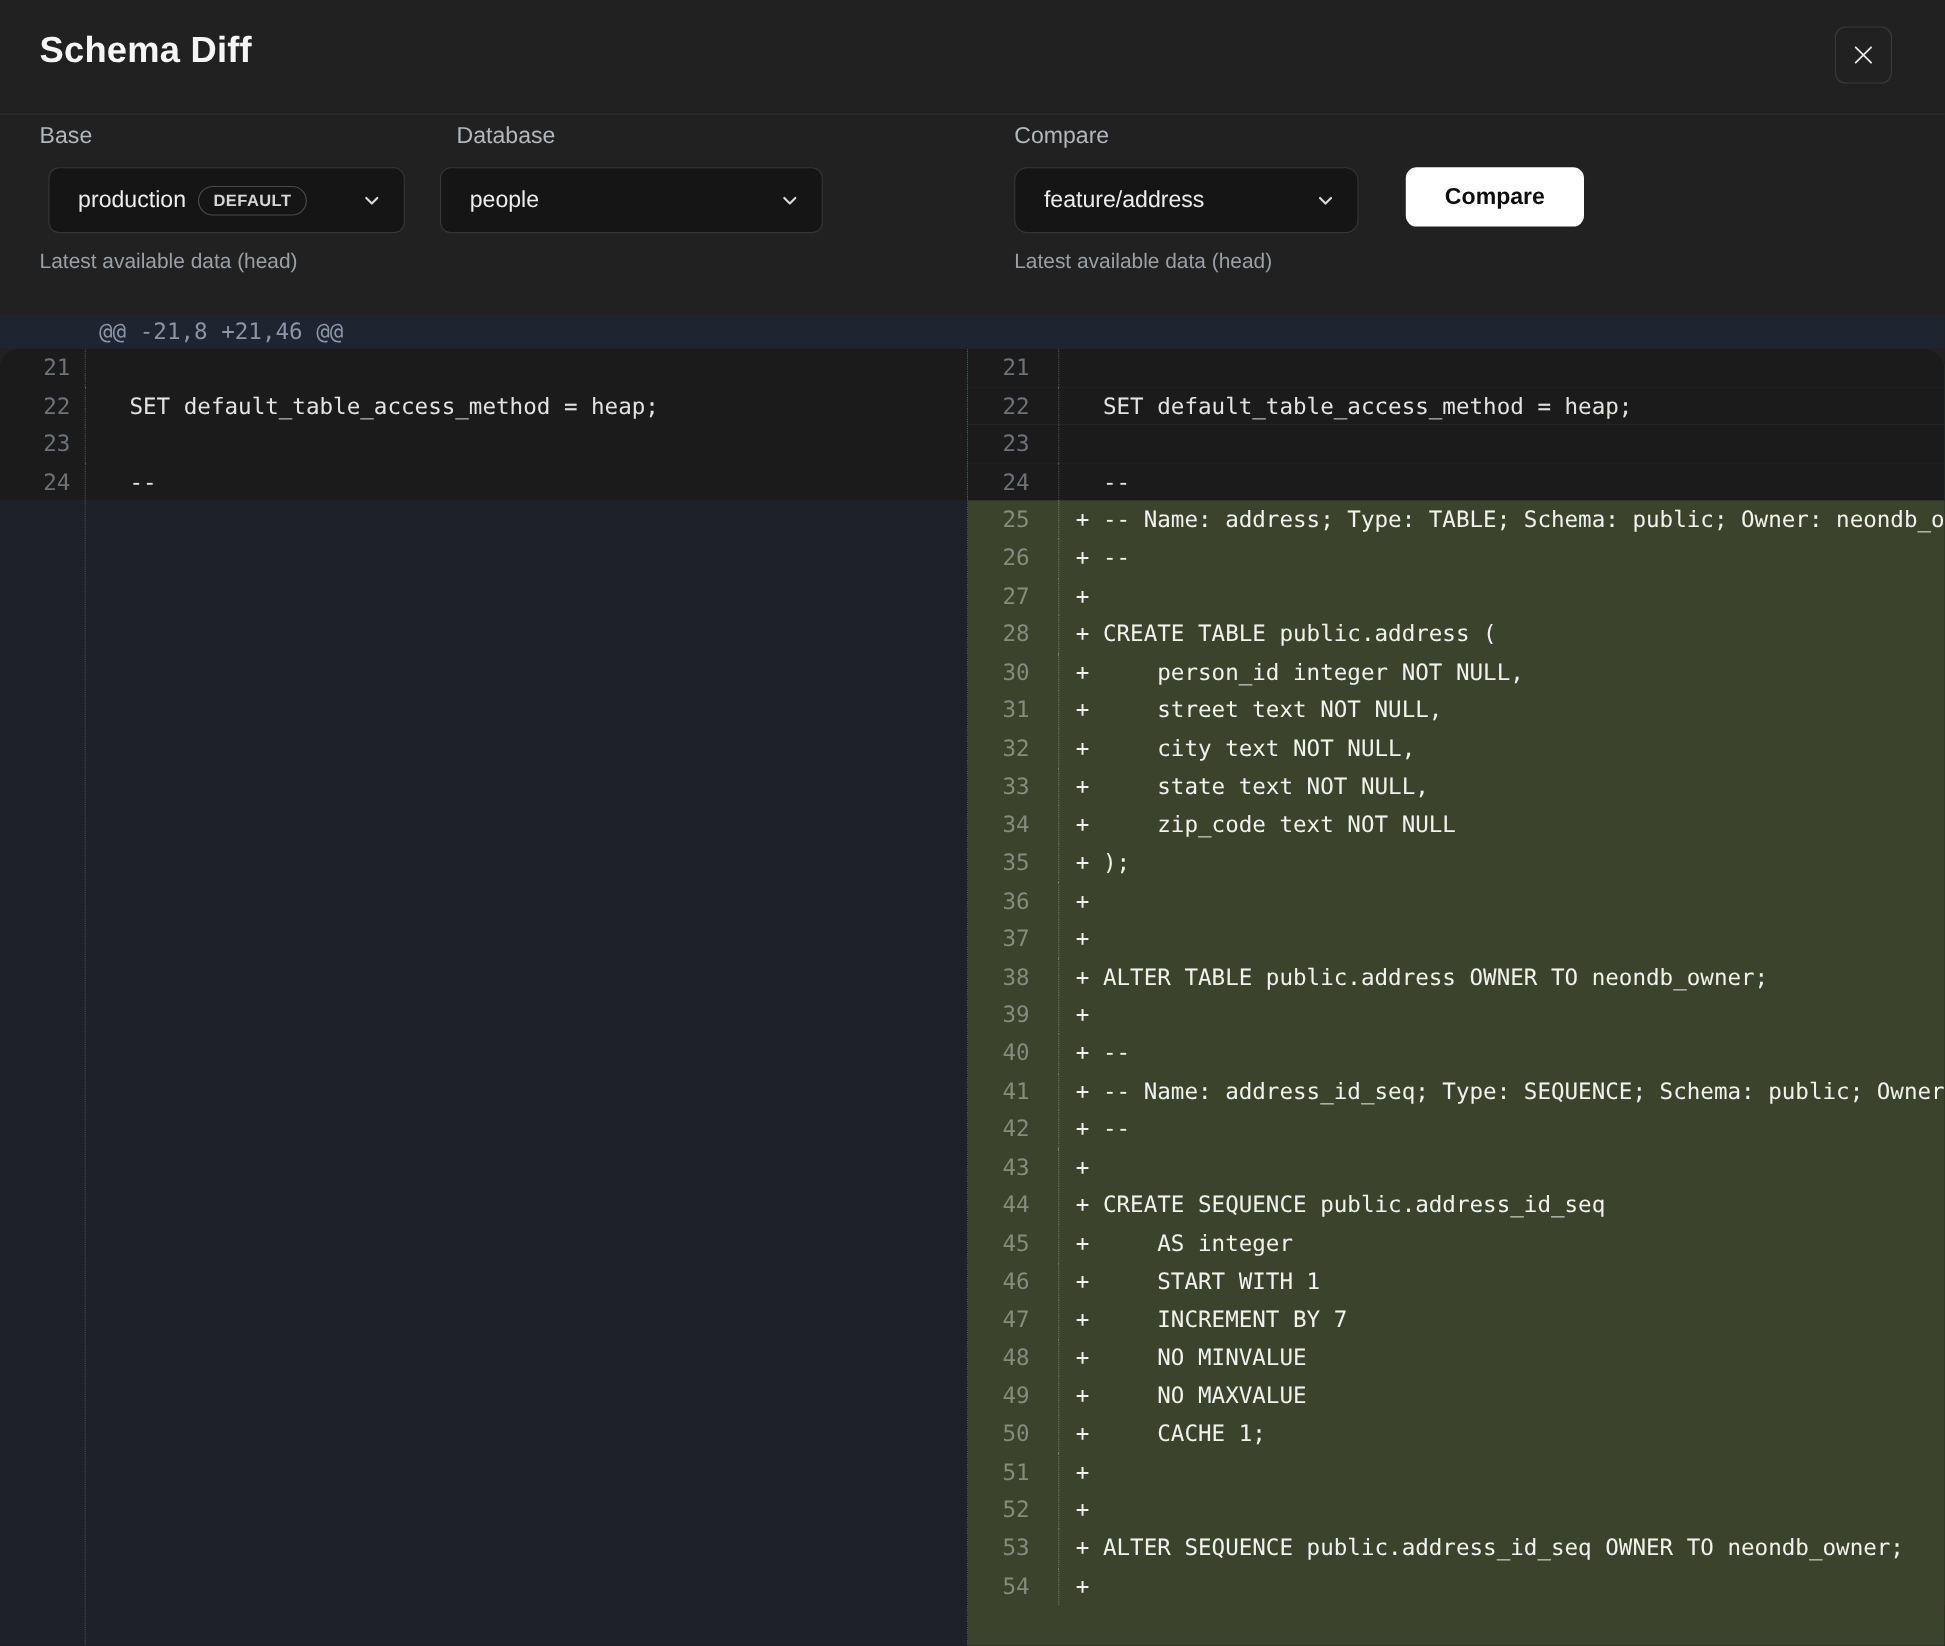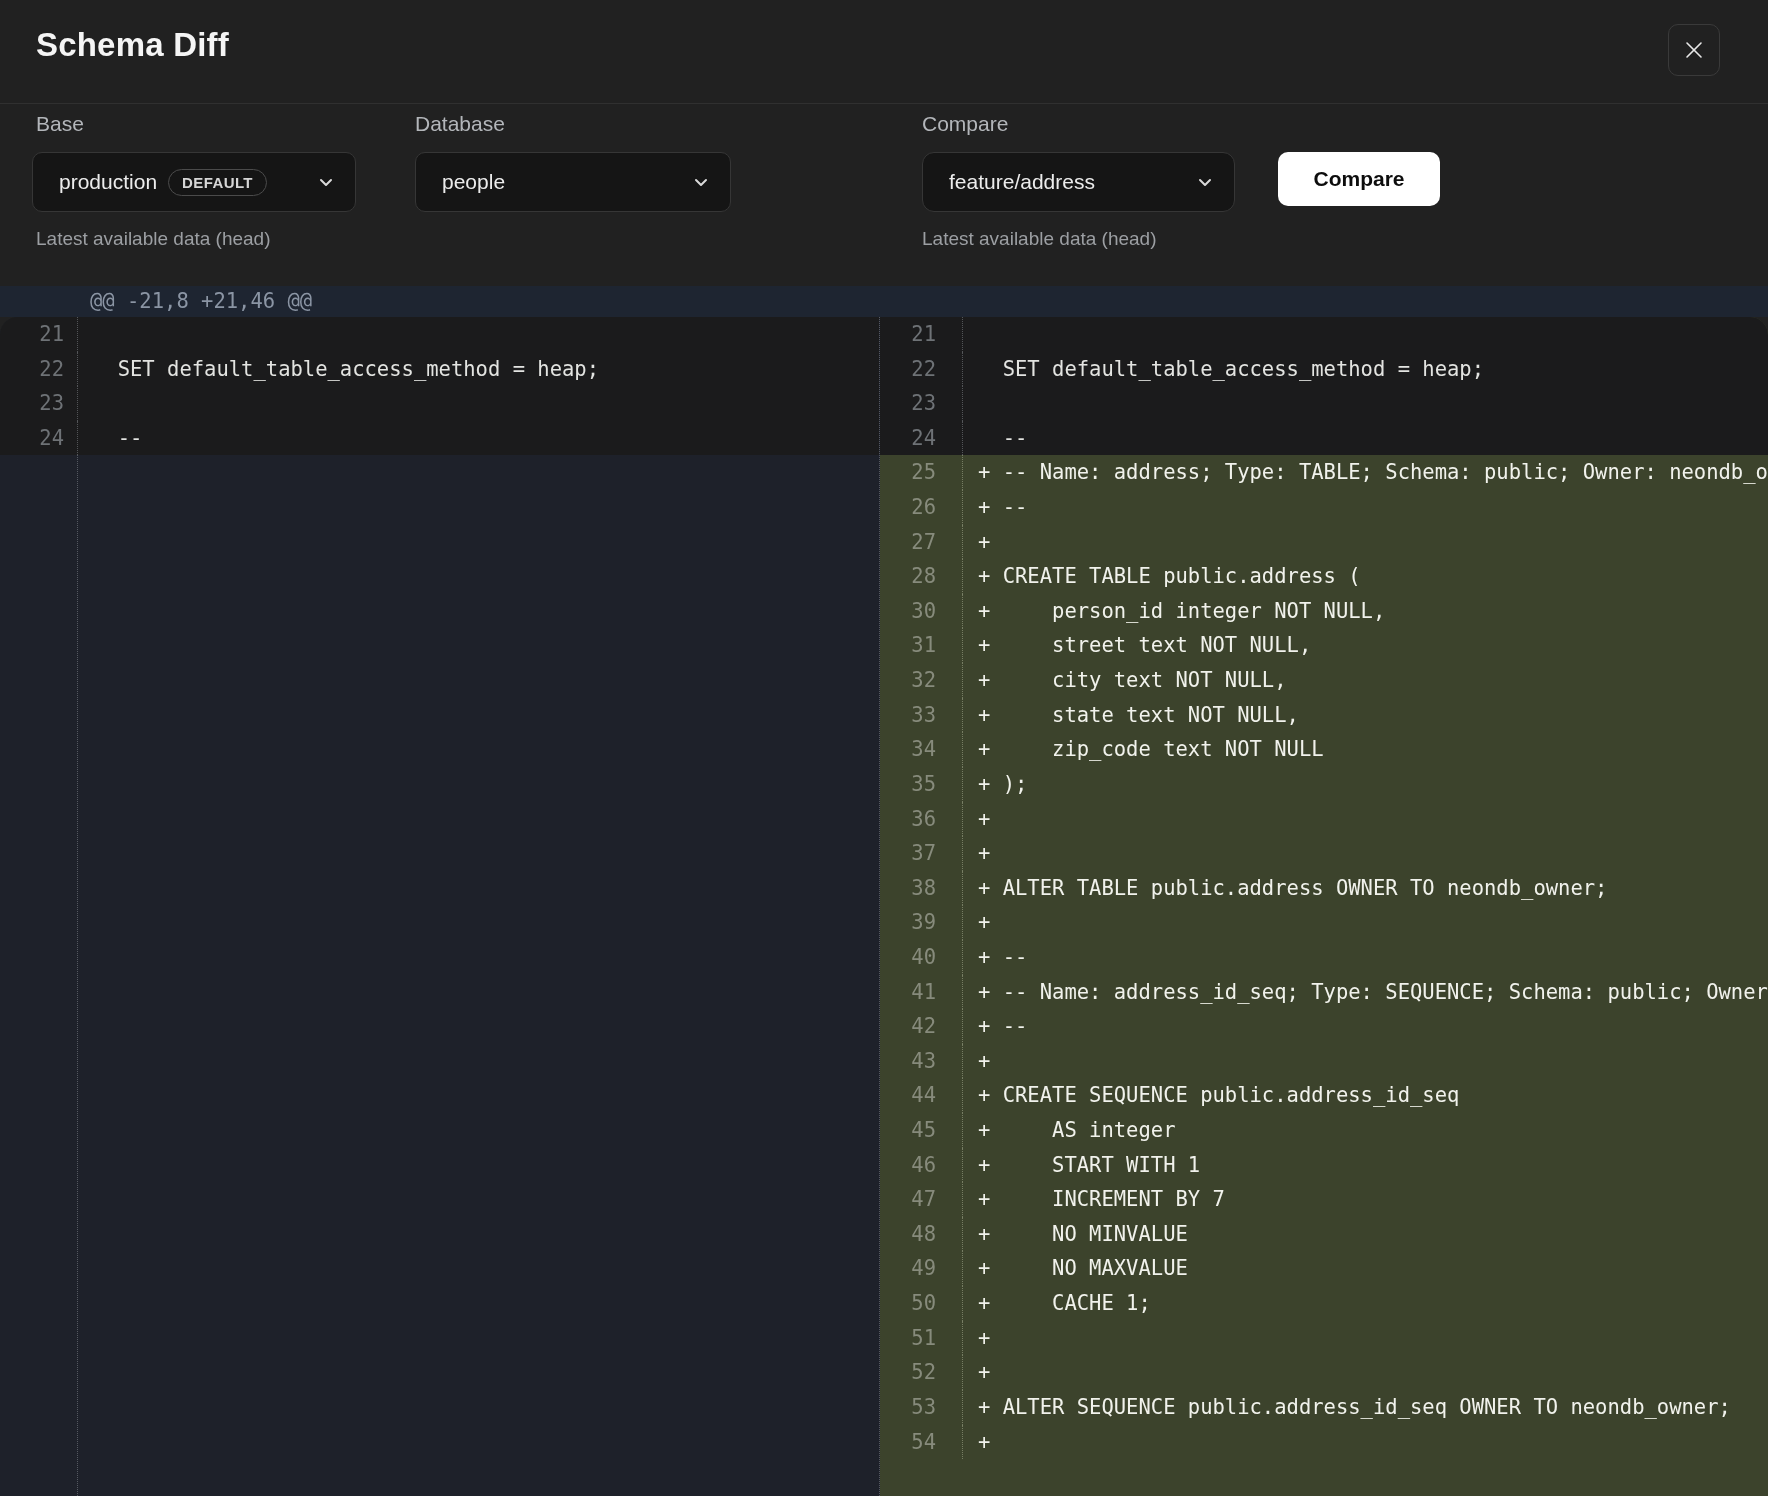--- a/index.html
+++ b/index.html
@@ -35,22 +35,22 @@
     padding:0 20px 0 26px; cursor:pointer;
   }
   .select .value { font-size:21px; color:#ececec; white-space:nowrap; }
   .select .chev { margin-left:auto; flex:0 0 auto; }
   .badge {
     border:1px solid #4b4b4b; border-radius:999px;
     padding:4px 13px; font-size:15px; font-weight:700; letter-spacing:.4px;
     color:#d6d6d6; white-space:nowrap;
   }
 
-  .pos-base-label { left:36px; }   .pos-base { left:32px; width:324px;gap:11px; }
-  .pos-db-label  { left:415px; }   .pos-db  { left:415px; width:316px;gap:20px; }
+  .pos-base-label { left:36px; }   .pos-base { left:44px; width:324px;gap:11px; }
+  .pos-db-label  { left:415px; }   .pos-db  { left:400px; width:348px;gap:20px; }
   .pos-cmp-label { left:922px; }   .pos-cmp { left:922px; width:313px;border-radius:12px; }
   .hint-base { left:36px; } .hint-cmp { left:922px; }
 
   .compare-btn {
     position:absolute; left:1278px; top:48px; width:162px; height:54px;
     background:#ffffff; color:#0d0d0d; border:none; border-radius:10px;
     font-family:"Liberation Sans", sans-serif;
     font-size:21px; font-weight:600; cursor:pointer;
   }
 

